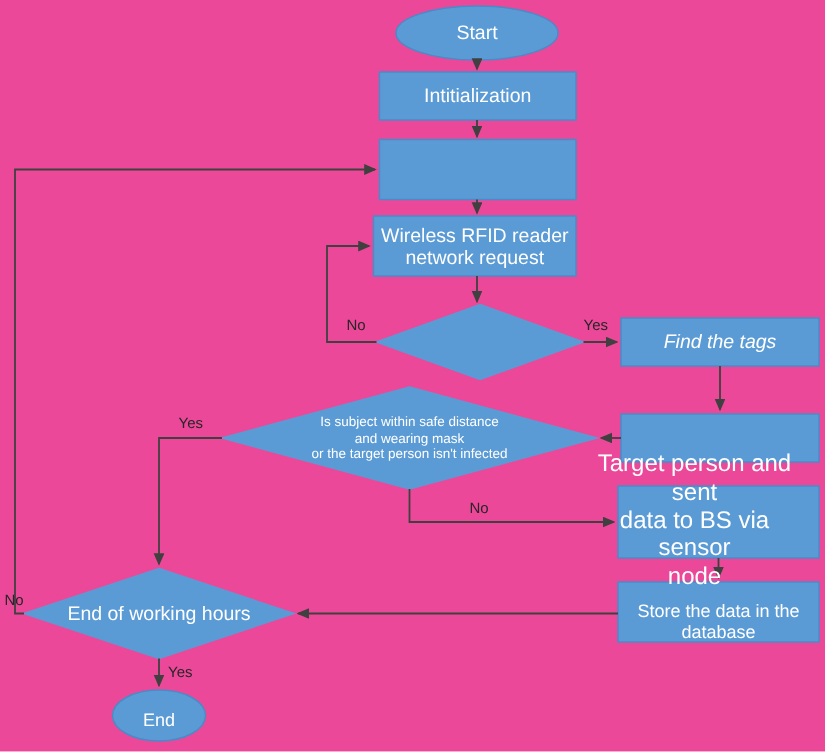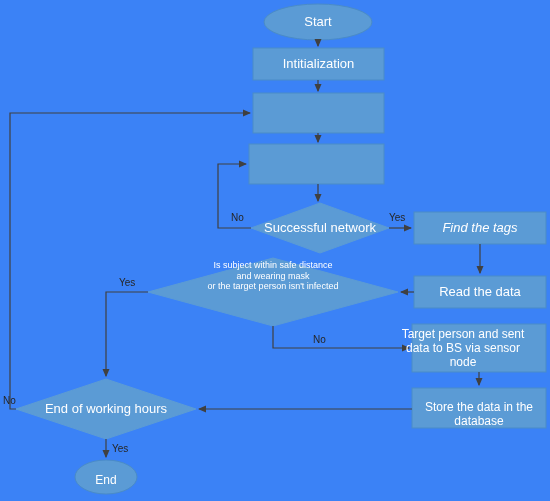--- a/index.html
+++ b/index.html
@@ -8,21 +8,21 @@
     padding: 0;
     background: #ffffff;
   }
   body {
     font-family: "Liberation Sans", sans-serif;
   }
   #canvas {
     position: relative;
     width: 550px;
     height: 501px;
-    background: #3b82f6;
+    background: #ec4899;
     overflow: hidden;
   }
   #svg-layer {
     position: absolute;
     left: 0;
     top: 0;
     width: 550px;
     height: 501px;
   }
   .node-label {
@@ -110,32 +110,32 @@
 
       <path d="M106,439 L106,457" marker-end="url(#arrow)"></path>
     </g>
   </svg>
 
   <div class="node-label" style="left:264px; top:4px; width:108px; height:36px; font-size:13px;">Start</div>
 
   <div class="node-label" style="left:253px; top:48px; width:131px; height:32px; font-size:13px;">Intitialization</div>
 
 
+  <div class="node-label" style="left:249px; top:144px; width:135px; height:40px; font-size:13px;">Wireless RFID reader
+network request</div>
 
-  <div class="node-label" style="left:251px; top:214px; width:138px; height:28px; font-size:13px;">Successful network</div>
 
   <div class="node-label" style="left:414px; top:212px; width:132px; height:32px; font-size:13px;font-style:italic;">Find the tags</div>
 
-  <div class="node-label" style="left:414px; top:276px; width:132px; height:32px; font-size:13px;">Read the data</div>
 
-  <div class="node-label" style="left:163px; top:252px; width:220px; height:48px; font-size:9px;">Is subject within safe distance
+  <div class="node-label" style="left:163px; top:268px; width:220px; height:48px; font-size:9px;">Is subject within safe distance
 and wearing mask
 or the target person isn't infected</div>
 
-  <div class="node-label" style="left:396px; top:324px; width:134px; height:48px; font-size:12px;">Target person and sent
+  <div class="node-label" style="left:396px; top:324px; width:134px; height:48px; font-size:16px;">Target person and sent
 data to BS via sensor
 node</div>
 
   <div class="node-label" style="left:412px; top:388px; width:134px; height:52px; font-size:12px;">Store the data in the
 database</div>
 
   <div class="node-label" style="left:26px; top:396px; width:160px; height:26px; font-size:13px;text-align:center;">End of working hours</div>
 
   <div class="node-label" style="left:75px; top:463px; width:62px; height:34px; font-size:12px;">End</div>
 

